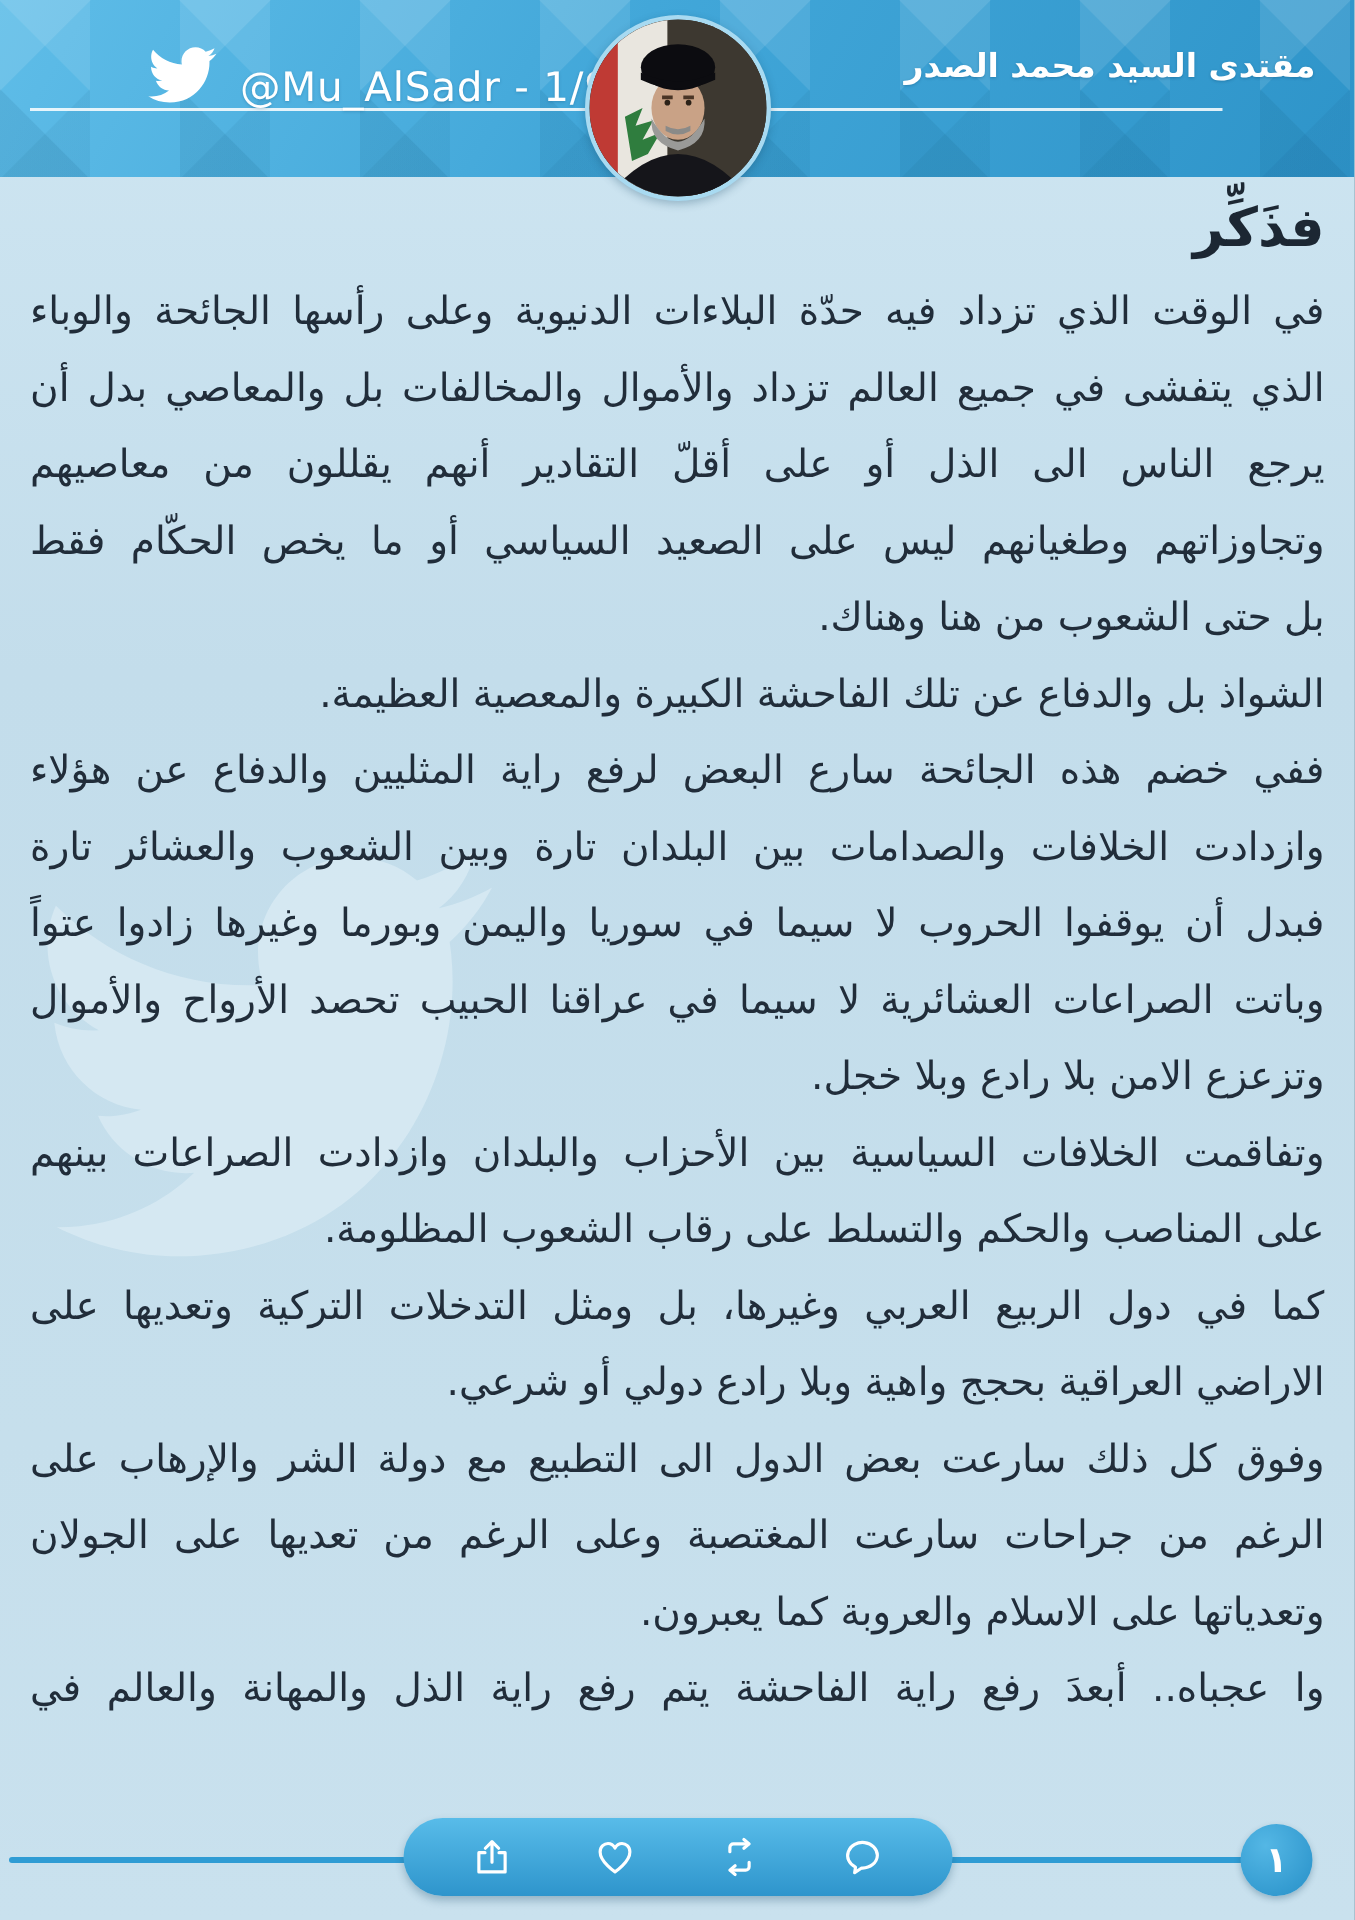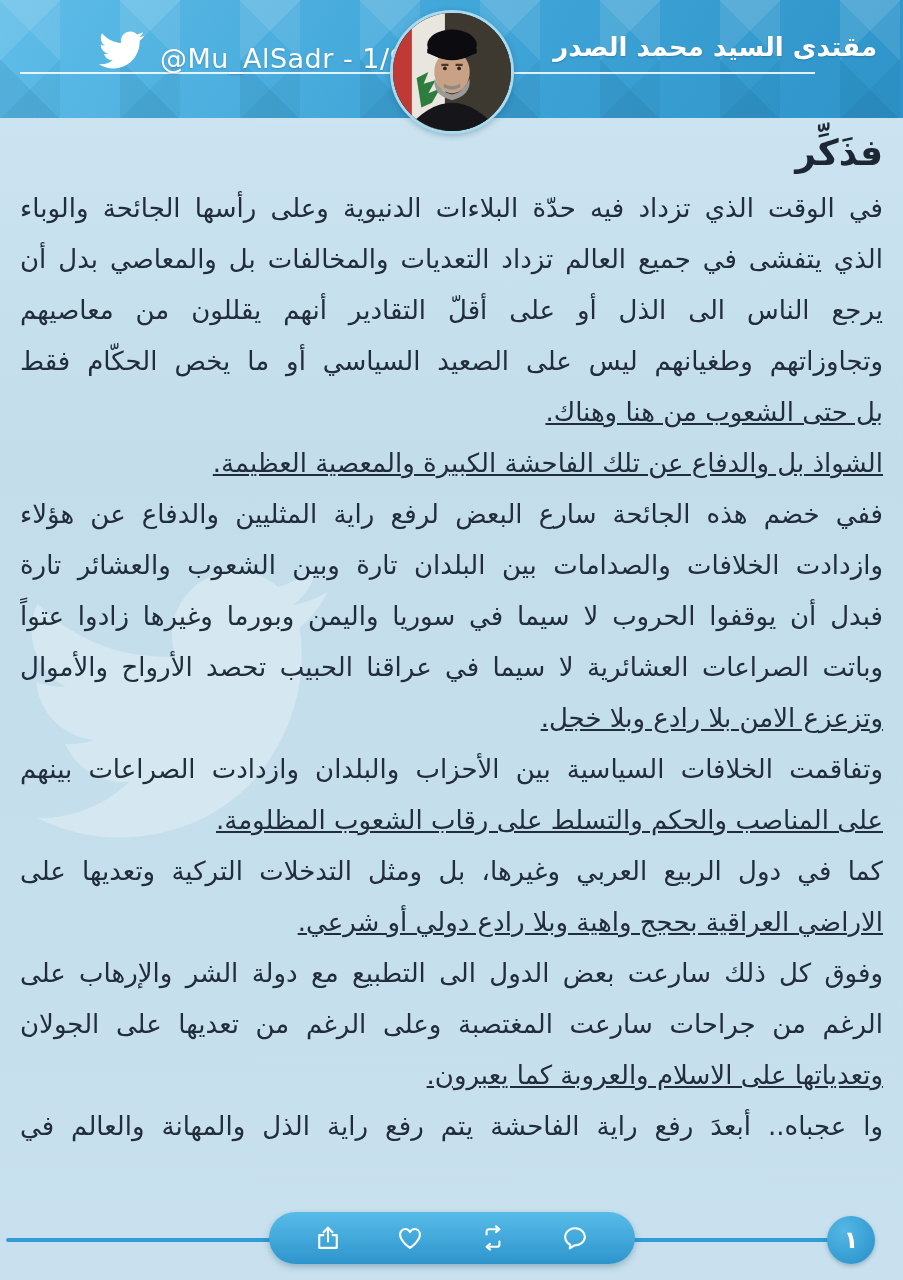--- a/index.html
+++ b/index.html
@@ -36,21 +36,21 @@
     direction:ltr;
   }
   .tw-icon svg{width:58px;height:48px;display:block;}
   .handle{
     color:#ffffff;font-size:27px;line-height:1;letter-spacing:0.5px;
     padding-bottom:2px;
     text-shadow:0 1px 2px rgba(0,60,100,0.25);
   }
   .name{
     position:absolute;top:34px;right:26px;
-    color:#ffffff;font-size:26px;font-weight:bold;line-height:1;
+    color:#ffffff;font-size:22px;font-weight:bold;line-height:1;
     text-shadow:0 1px 2px rgba(0,60,100,0.3);
   }
   .avatar{
     position:absolute;top:10px;left:50%;transform:translateX(-50%);
     width:118px;height:118px;border-radius:50%;
     border:3px solid #a8daf1;
     overflow:hidden;z-index:5;
     box-shadow:0 2px 6px rgba(20,70,100,0.3);
     background:#3a3631;
   }
@@ -75,21 +75,21 @@
     text-align:right;line-height:1.3;
   }
   .line{
     height:51px;line-height:51px;
     font-size:26px;color:#212d3a;
     text-align:right;
     overflow:hidden;
     letter-spacing:0;
   }
   .line-full{text-align:justify;text-align-last:justify;}
-  .line-end{text-align-last:right;text-decoration:underline;}
+  .line-end{text-align-last:right;}
 
   
   .footer{position:absolute;left:0;right:0;bottom:0;height:76px;z-index:3;}
   .footer-line{
     position:absolute;top:34px;left:6px;right:55px;height:4px;border-radius:2px;
     background:#2f9cd4;
   }
   .page-badge{
     position:absolute;top:12px;right:28px;width:48px;height:48px;border-radius:50%;
     background:radial-gradient(circle at 35% 30%,#54b7e5,#2790c8);
@@ -152,21 +152,21 @@
   <div class="watermark">
     <svg viewBox="0 0 24 24">
         <path d="M23.643 4.937c-.835.37-1.732.62-2.675.733.962-.576 1.7-1.49 2.048-2.578-.9.534-1.897.922-2.958 1.13-.85-.904-2.06-1.47-3.4-1.47-2.572 0-4.658 2.086-4.658 4.66 0 .364.042.718.12 1.06-3.873-.195-7.304-2.05-9.602-4.868-.4.69-.63 1.49-.63 2.342 0 1.616.823 3.043 2.072 3.878-.764-.025-1.482-.234-2.11-.583v.06c0 2.257 1.605 4.14 3.737 4.568-.392.106-.803.162-1.227.162-.3 0-.593-.028-.877-.082.593 1.85 2.313 3.198 4.352 3.234-1.595 1.25-3.604 1.995-5.786 1.995-.376 0-.747-.022-1.112-.065 2.062 1.323 4.51 2.093 7.14 2.093 8.57 0 13.255-7.098 13.255-13.254 0-.2-.005-.402-.014-.602.91-.658 1.7-1.477 2.323-2.41z"></path>
       </svg>
   </div>
 
   <main class="content">
     <h1 class="title">فذَكِّر</h1>
     <div id="paragraphs">
         <div class="line line-full">في الوقت الذي تزداد فيه حدّة البلاءات الدنيوية وعلى رأسها الجائحة والوباء</div>
-        <div class="line line-full">الذي يتفشى في جميع العالم تزداد التعديات والمخالفات بل والمعاصي بدل أن</div>
+        <div class="line line-full">الذي يتفشى في جميع العالم تزداد والأموال والمخالفات بل والمعاصي بدل أن</div>
         <div class="line line-full">يرجع الناس الى الذل أو على أقلّ التقادير أنهم يقللون من معاصيهم</div>
         <div class="line line-full">وتجاوزاتهم وطغيانهم ليس على الصعيد السياسي أو ما يخص الحكّام فقط</div>
         <div class="line line-end">بل حتى الشعوب من هنا وهناك.</div>
         <div class="line line-end">الشواذ بل والدفاع عن تلك الفاحشة الكبيرة والمعصية العظيمة.</div>
         <div class="line line-full">ففي خضم هذه الجائحة سارع البعض لرفع راية المثليين والدفاع عن هؤلاء</div>
         <div class="line line-full">وازدادت الخلافات والصدامات بين البلدان تارة وبين الشعوب والعشائر تارة اخرى.</div>
         <div class="line line-full">فبدل أن يوقفوا الحروب لا سيما في سوريا واليمن وبورما وغيرها زادوا عتواً</div>
         <div class="line line-full">وباتت الصراعات العشائرية لا سيما في عراقنا الحبيب تحصد الأرواح والأموال</div>
         <div class="line line-end">وتزعزع الامن بلا رادع وبلا خجل.</div>
         <div class="line line-full">وتفاقمت الخلافات السياسية بين الأحزاب والبلدان وازدادت الصراعات بينهم</div>

